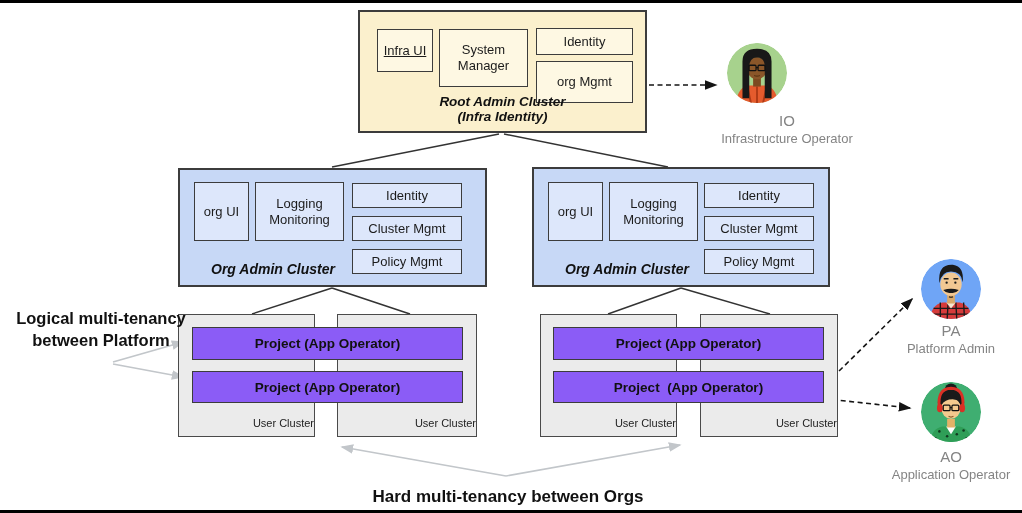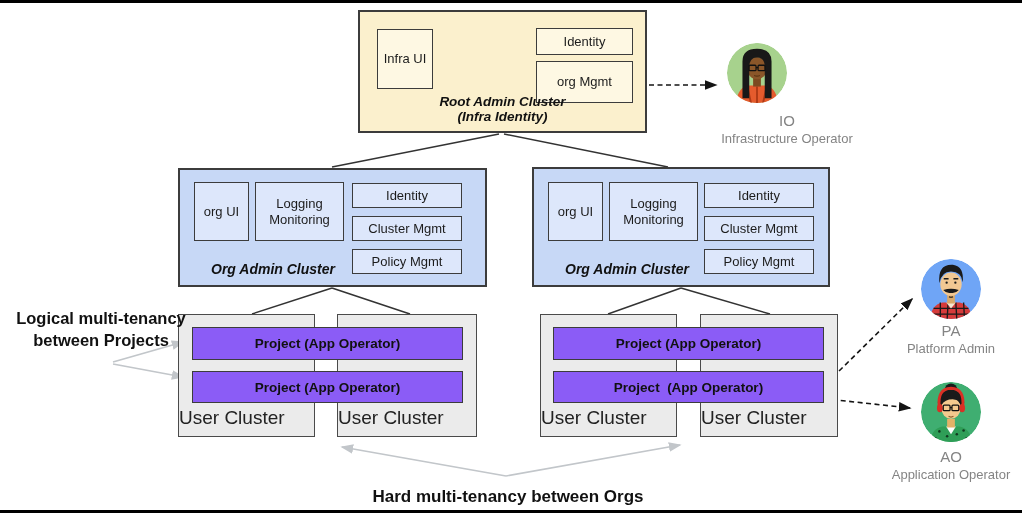--- a/index.html
+++ b/index.html
@@ -17,22 +17,22 @@
     font-size:13px;line-height:1.22;color:#1c1c1c;
   }
   .comp.cream{background:#FEF8E3;}
   .comp.blue{background:#DDE7FB;}
   .cluster-title{
     position:absolute;font-weight:bold;font-size:13.5px;color:#111;
     text-align:center;line-height:15px;font-style:italic;
   }
   .ucbox{position:absolute;background:#EBEBEB;border:1.5px solid #4a4a4a;box-sizing:border-box;}
   .uc-label{
-    position:absolute;bottom:7px;left:0;right:0;text-align:left;
-    font-size:19px;color:#222;
+    position:absolute;bottom:7px;left:0;right:0;text-align:right;
+    font-size:11px;color:#222;
   }
   .project{
     position:absolute;background:#8b5cf6;border:1.5px solid #3c3c3c;box-sizing:border-box;
     display:flex;align-items:center;justify-content:center;
     font-weight:bold;font-size:13.5px;color:#111;white-space:pre;
   }
   .overlay{position:absolute;left:0;top:0;width:1022px;height:513px;pointer-events:none;}
   .annotation{position:absolute;font-weight:bold;color:#111;text-align:center;}
   .annotation.left{left:8px;top:307px;width:186px;font-size:16.5px;line-height:22px;}
   .annotation.bottom{left:308px;top:488px;width:400px;font-size:17px;line-height:18px;}
@@ -76,22 +76,25 @@
 
     <g stroke="#C2C6CA" stroke-width="1.6" fill="none">
       <line x1="113" y1="362" x2="183" y2="342" marker-end="url(#mGray)"></line>
       <line x1="113" y1="364" x2="183" y2="377" marker-end="url(#mGray)"></line>
       <line x1="506" y1="476" x2="342" y2="447" marker-end="url(#mGray)"></line>
       <line x1="506" y1="476" x2="680" y2="445" marker-end="url(#mGray)"></line>
     </g>
   </svg>
 
   <div class="cluster root" style="left:358px;top:10px;width:289px;height:123px;">
-    <div class="comp cream" style="left:17px;top:17px;width:56px;height:60px;">
+    <div class="comp cream" style="left:17px;top:17px;width:56px;height:43px;text-decoration:underline;">
       <span>Infra UI</span>
+    </div>
+    <div class="comp cream" style="left:79px;top:17px;width:89px;height:58px;">
+      <span>System Manager</span>
     </div>
     <div class="comp cream" style="left:176px;top:16px;width:97px;height:27px;">
       <span>Identity</span>
     </div>
     <div class="comp cream" style="left:176px;top:49px;width:97px;height:42px;">
       <span>org Mgmt</span>
     </div>
     <div class="cluster-title" style="left:0;right:0;top:82px;">
       <div>Root Admin Cluster</div>
       <div>(Infra Identity)</div>
@@ -151,21 +154,21 @@
     <div class="ucbox" style="left:540px;top:314px;width:137px;height:123px;">
       <div class="uc-label">User Cluster</div>
     </div>
     <div class="ucbox" style="left:700px;top:314px;width:138px;height:123px;">
       <div class="uc-label">User Cluster</div>
     </div>
     <div class="project" style="left:553px;top:327px;width:271px;height:33px;">Project (App Operator)</div>
     <div class="project" style="left:553px;top:371px;width:271px;height:32px;">Project  (App Operator)</div>
   </div>
 
-  <div class="annotation left">Logical multi-tenancy between Projects</div>
+  <div class="annotation left">Logical multi-tenancy between Platform</div>
   <div class="annotation bottom">Hard multi-tenancy between Orgs</div>
 
   <div class="avatar" style="left:726px;top:42px;">
     <svg viewBox="0 0 64 64" width="62" height="62">
       <clipPath id="cIO">
           <circle cx="32" cy="32" r="31"></circle>
         </clipPath>
       <g clip-path="url(#cIO)">
         <circle cx="32" cy="32" r="31" fill="#A7D28D"></circle>
         <path d="M10,64 Q12,47 23,45 L41,45 Q52,47 54,64 Z" fill="#E55B2D"></path>

